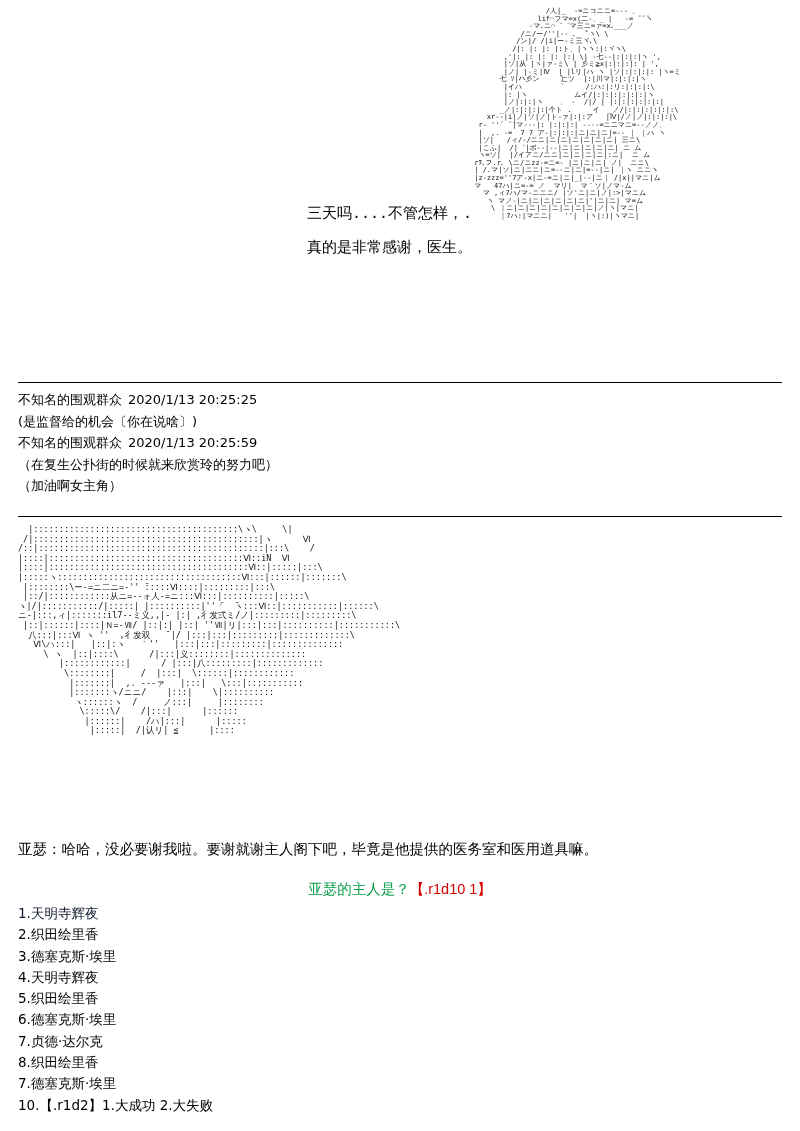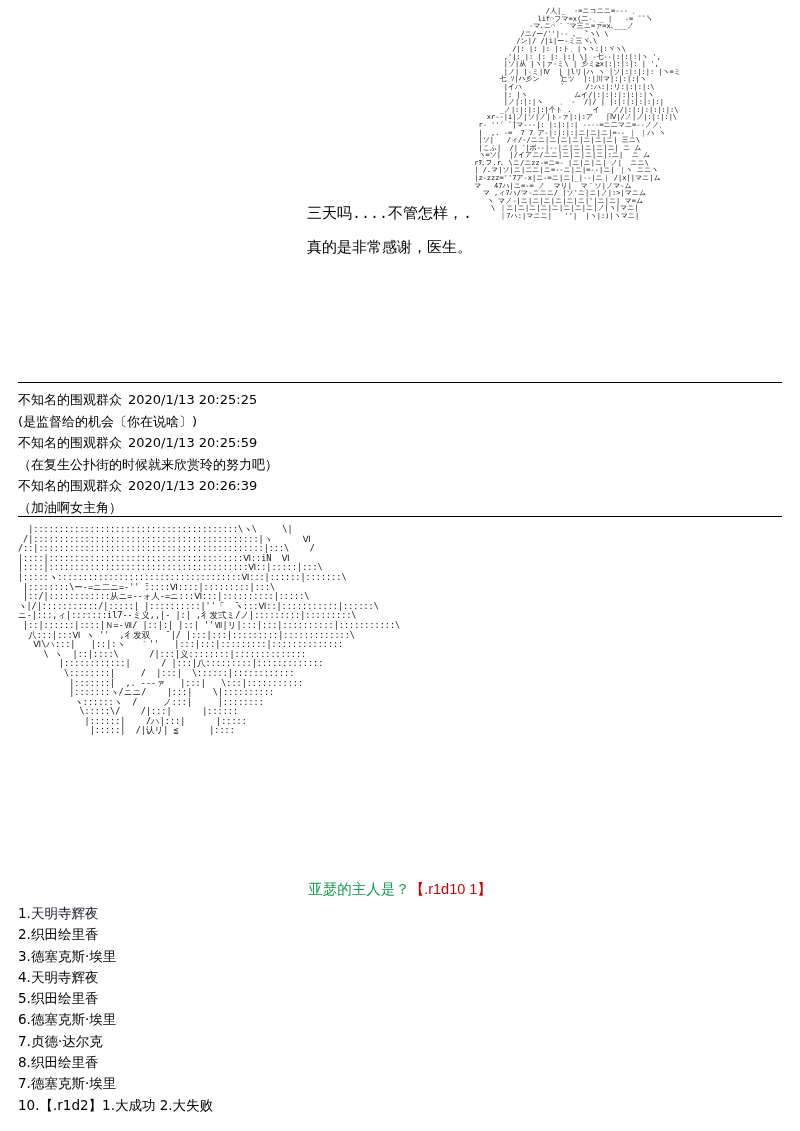--- a/index.html
+++ b/index.html
@@ -160,21 +160,20 @@
   <div class="comments">
     <div>
       <div class="comment-head"><span class="comment-name">不知名的围观群众</span><span class="comment-time">2020/1/13 20:25:25</span></div>
       <div class="comment-body">(是监督给的机会〔你在说啥〕)</div>
     </div>
     <div>
       <div class="comment-head"><span class="comment-name">不知名的围观群众</span><span class="comment-time">2020/1/13 20:25:59</span></div>
       <div class="comment-body">（在复生公扑街的时候就来欣赏玲的努力吧）</div>
     </div>
     <div>
-      <div class="comment-head"><span class="comment-name">不知名的围观群众</span><span class="comment-time">2020/1/13 20:26:39</span></div>
       <div class="comment-body">（加油啊女主角）</div>
     </div>
   </div>
 
   <div class="rule rule-2"></div>
 
   <div class="ascii ascii-mid">  |::::::::::::::::::::::::::::::::::::::::\ヽ\     \|
  /|::::::::::::::::::::::::::::::::::::::::::::|ヽ      Ⅵ
 /::|::::::::::::::::::::::::::::::::::::::::::::|:::\    /
 |::::|::::::::::::::::::::::::::::::::::::::Ⅵ::iN  Ⅵ
@@ -190,20 +189,21 @@
      \ ヽ  |::|::::\      /|:::|义::::::::|::::::::::::::
         |::::::::::::|      / |:::|八:::::::::|:::::::::::::
          \::::::::|     /  |:::|  \::::::|::::::::::::
           |:::::::|  ,. ‐‐‐ァ   |:::|   \:::|:::::::::::
           |:::::::ヽ/ニニ/    |:::|    \|::::::::::
            ヽ::::::ヽ  /     ノ:::|     |::::::::
             \:::::\/    /|:::|      |::::::
              |::::::|    /ハ|:::|      |:::::
               |:::::|  /|认リ| ≦      |::::</div>
 
+  <div class="arthur-line">亚瑟：哈哈，没必要谢我啦。要谢就谢主人阁下吧，毕竟是他提供的医务室和医用道具嘛。</div>
 
   <div class="question">
     <span class="q-green">亚瑟的主人是？</span><span class="q-red">【.r1d10 1】</span>
   </div>
 
   <div class="options">
     <div class="opt-red">1.天明寺辉夜</div>
     <div>2.织田绘里香</div>
     <div>3.德塞克斯·埃里</div>
     <div>4.天明寺辉夜</div>

